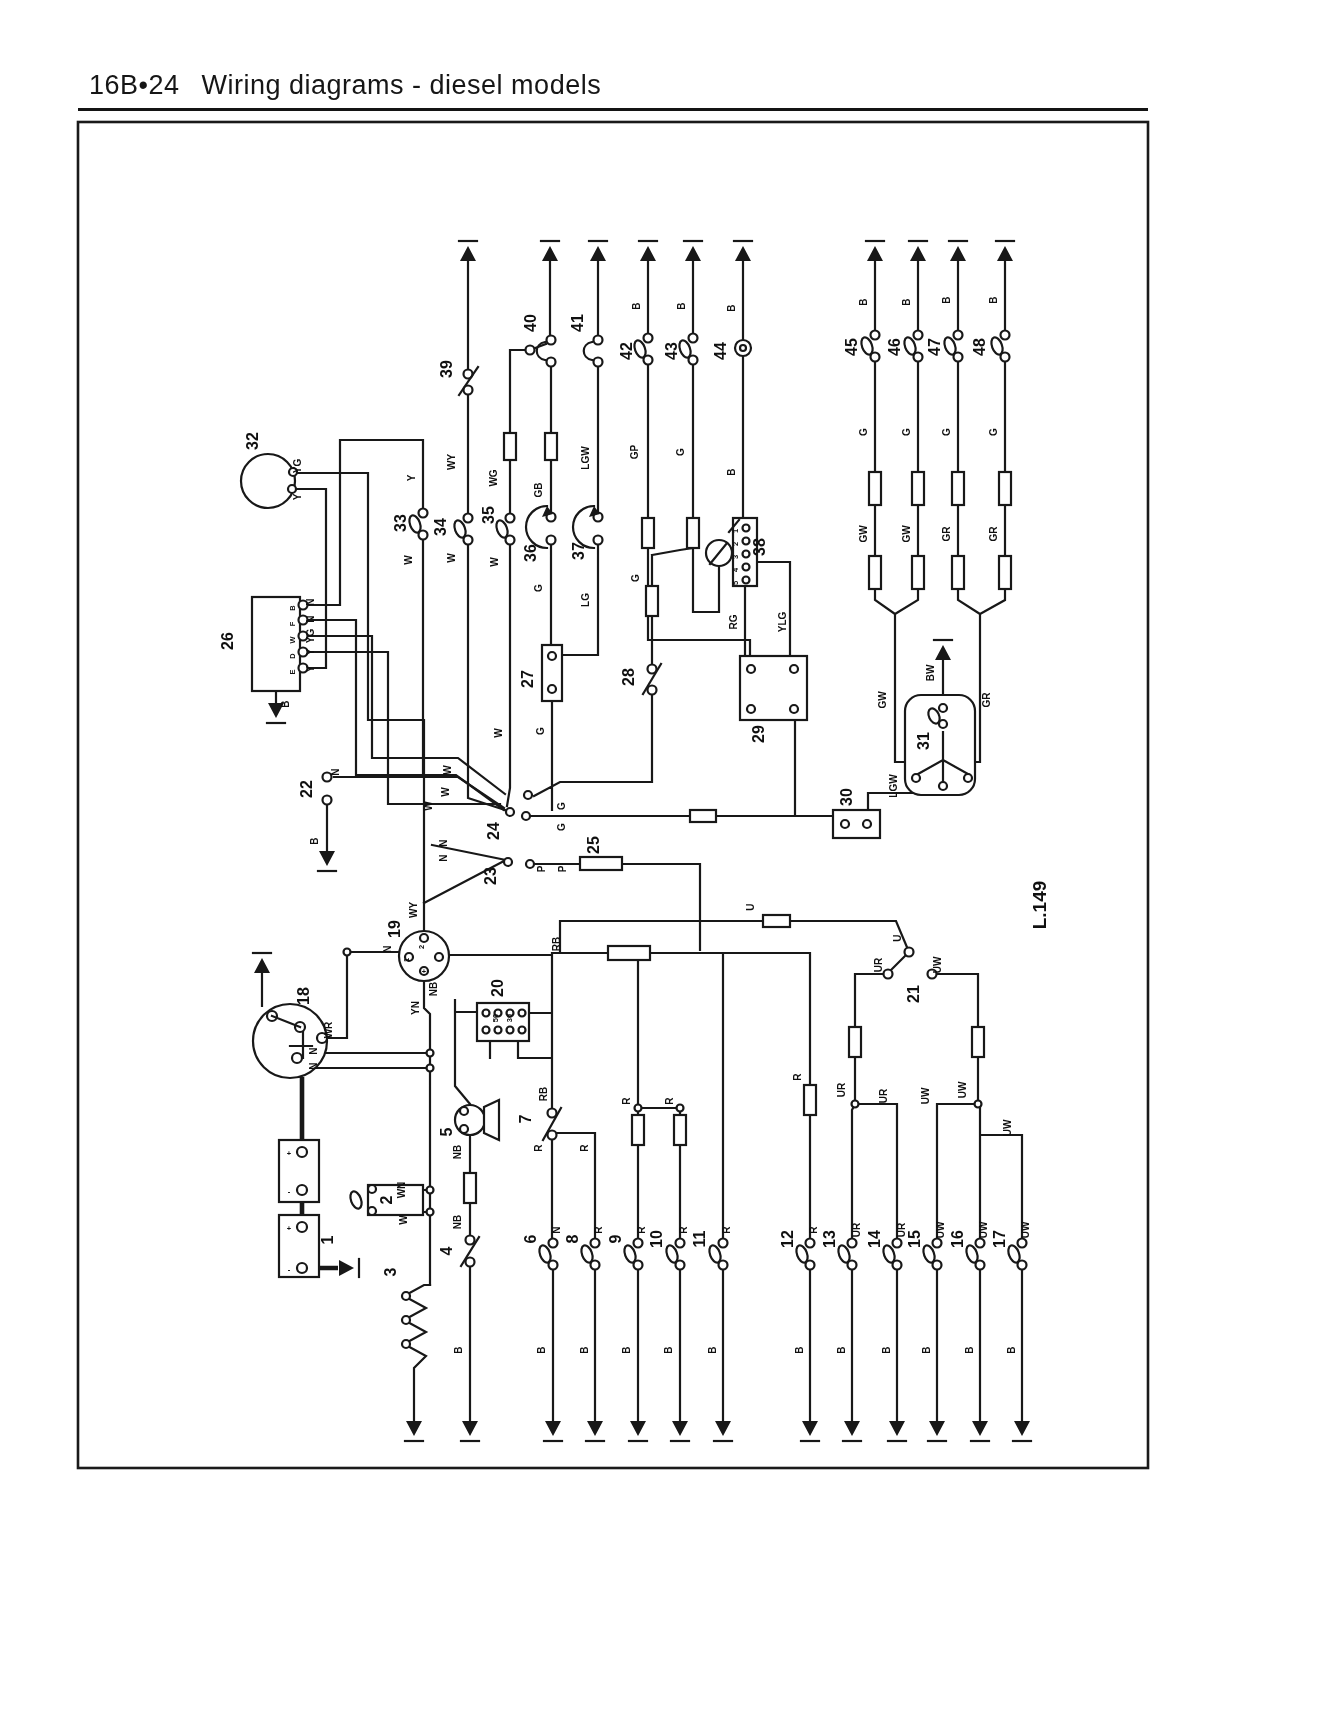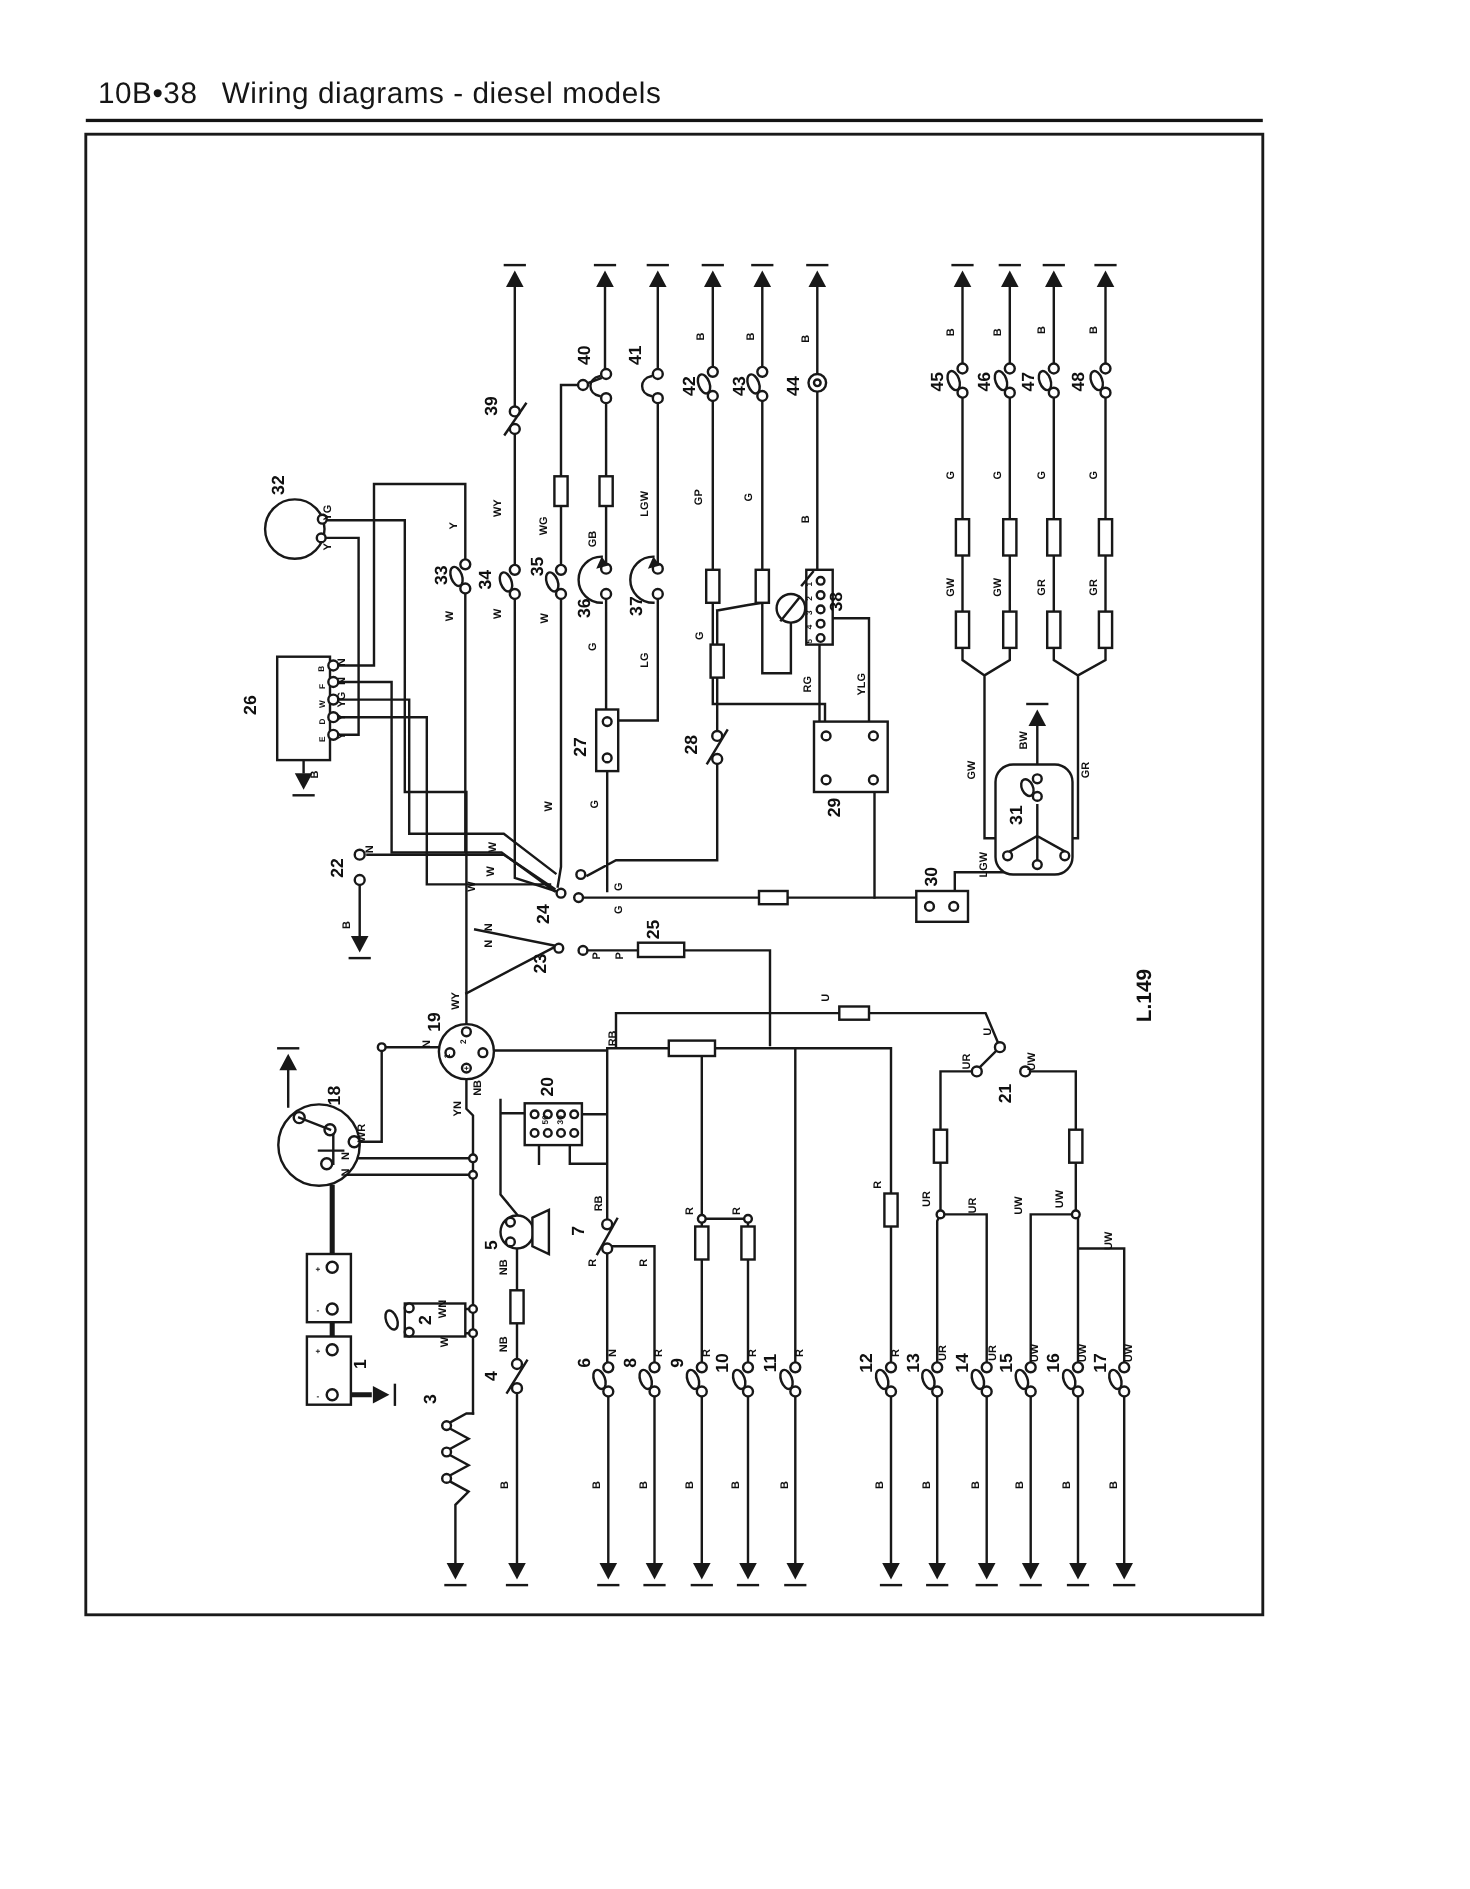--- a/index.html
+++ b/index.html
@@ -18,21 +18,21 @@
   .comp{font:bold 16px "Liberation Sans",sans-serif;text-anchor:middle;}
   .wirelbl{font:bold 10px "Liberation Sans",sans-serif;text-anchor:middle;}
   .term{font:bold 7.5px "Liberation Sans",sans-serif;text-anchor:middle;}
   .did{font:bold 19px "Liberation Sans",sans-serif;text-anchor:middle;}
 </style>
 </head>
 <body>
 
 <div class="page">
   <div class="hdr">
-    <span class="num">10B•38</span><span>Wiring diagrams - diesel models</span>
+    <span class="num">16B•24</span><span>Wiring diagrams - diesel models</span>
   </div>
   <div class="rule"></div>
 
   <svg id="schematic" width="1336" height="1717" viewBox="0 0 1336 1717">
     <defs>
       <g id="garr">
           <path class="wire" d="M-9,-5 H9"></path>
           <path class="solid" d="M-8,15 L8,15 L0,0 Z"></path>
         </g>
       <g id="bulb">

